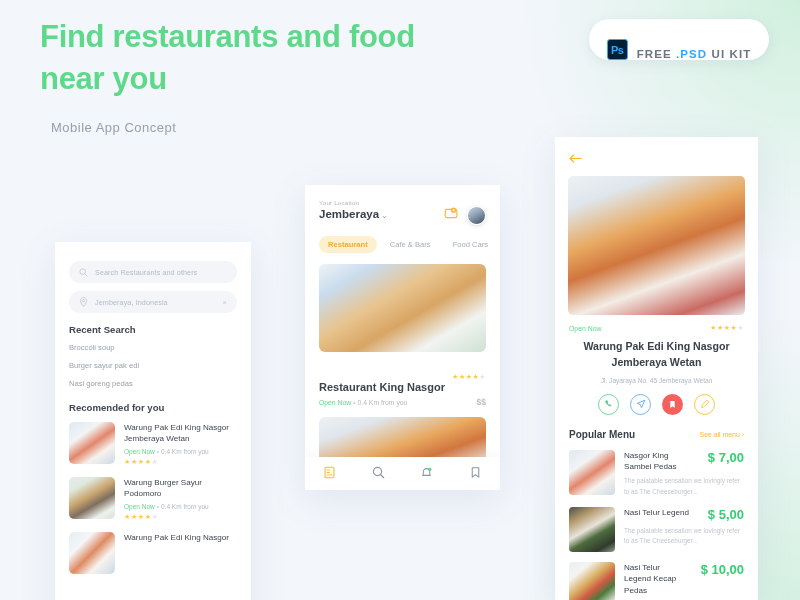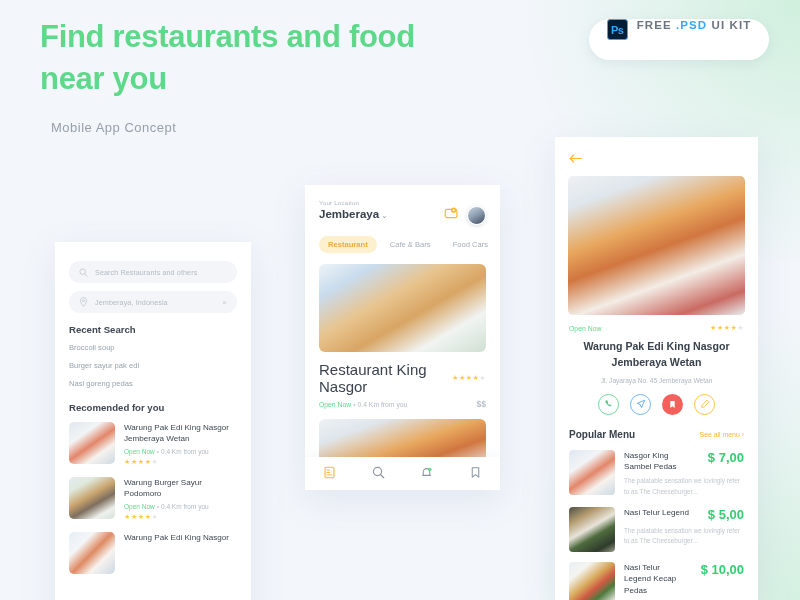--- a/index.html
+++ b/index.html
@@ -39,21 +39,21 @@
     position: absolute; left: 51px; top: 120px;
     font-size: 13px; color: #97a0ab; letter-spacing: 0.5px;
   }
 
   
   .psd-badge {
     position: absolute; right: 31px; top: 19px;
     height: 41px; width: 180px;
     background: #ffffff;
     border-radius: 21px;
-    display: flex; align-items: flex-start; justify-content: center;
+    display: flex; align-items: flex-end; justify-content: center;
     gap: 9px;
     box-shadow: 0 3px 12px rgba(110,130,160,0.13);
   }
   .ps-icon {
     width: 21px; height: 21px; border-radius: 3px;
     background: #001e36; border: 1.6px solid #31a8ff;
     color: #31a8ff; font-size: 11px; font-weight: bold;
     display: flex; align-items: center; justify-content: center;
     font-family: "Liberation Sans", sans-serif;
     letter-spacing: -0.5px;
@@ -121,21 +121,21 @@
     border: 1.5px solid #fff;
     box-shadow: 0 1px 4px rgba(90,110,140,0.25);
   }
   .tabs { display: flex; gap: 4px; padding: 11px 0 0 14px; white-space: nowrap; }
   .tab { font-size: 7.6px; color: #a6aeb8; padding: 4px 9px; border-radius: 9px; }
   .tab.active { background: #fdf0ce; color: #f0ab3a; font-weight: bold; }
 
   .card-img { height: 88px; margin: 11px 14px 0 14px; border-radius: 6px; background-size: cover; background-position: center; }
   .card-info { padding: 9px 14px 0 14px; }
   .ci-row1 { display: flex; align-items: center; }
-  .ci-name { font-size: 15px; font-weight: normal; color: #3b434e; }
+  .ci-name { font-size: 11px; font-weight: bold; color: #3b434e; margin-top: 20px; }
   .ci-stars { margin-left: auto; font-size: 7px; color: #ffc93c; letter-spacing: 0.5px; }
   .ci-stars .off { color: #e2e6ea; }
   .ci-row2 { display: flex; align-items: center; margin-top: 4px; }
   .ci-meta { font-size: 6.8px; }
   .ci-price { margin-left: auto; font-size: 8.6px; color: #b9c0c9; font-weight: bold; }
 
   
   .rp-top { padding: 13px 0 0 14px; }
   .rp-hero { height: 139px; margin: 8px 13px 0 13px; border-radius: 5px; background-size: cover; background-position: center; }
   .rp-statusrow { display: flex; align-items: center; padding: 9px 14px 0 14px; }

